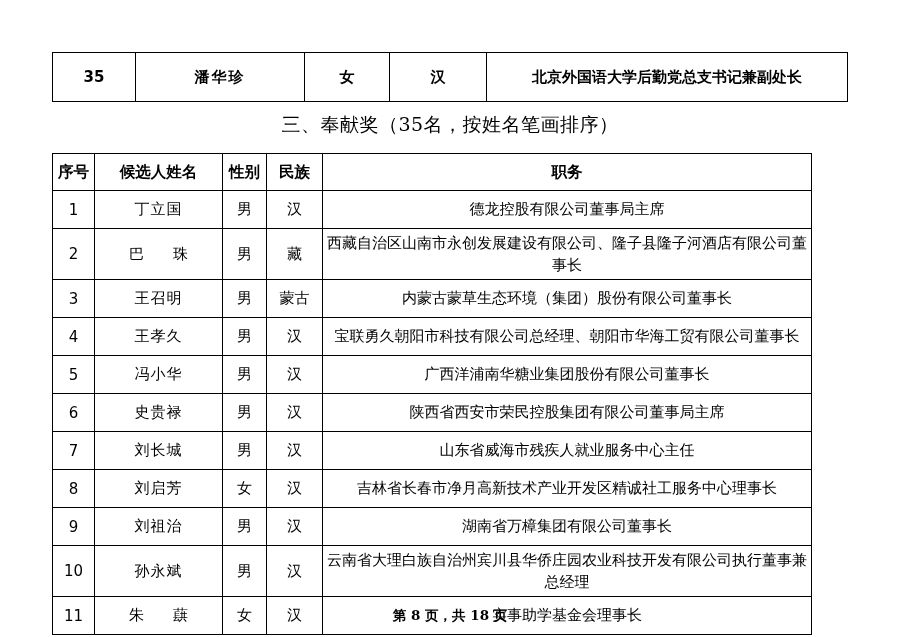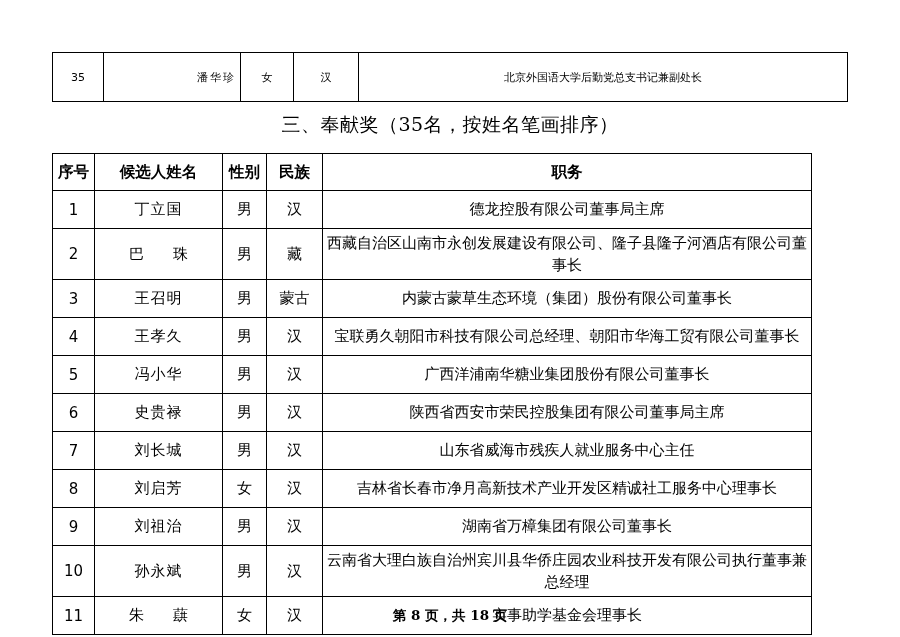--- a/index.html
+++ b/index.html
@@ -26,26 +26,27 @@
     position: absolute;
     left: 52px;
     top: 52px;
     width: 796px;
     border-collapse: collapse;
     table-layout: fixed;
   }
   .top-table td {
     border: 1.6px solid #000;
     height: 44px;
-    font-size: 11px;
-    padding: 2px 4px;
+    font-size: 15px;
+    padding: 2px 20px;
     vertical-align: middle;
+    font-weight: bold;
   }
   .c-idx { width: 42px; text-align: center; }
-  .c-name { width: 128px; text-align: right; letter-spacing: 2px; }
+  .c-name { width: 128px; text-align: center; letter-spacing: 2px; }
   .c-sex { width: 44px; text-align: center; }
   .c-eth { width: 56px; text-align: center; }
   .c-post { text-align: center; padding-left: 8px; }
 
   
   .section-heading {
     position: absolute;
     top: 112px;
     left: 0;
     width: 900px;

